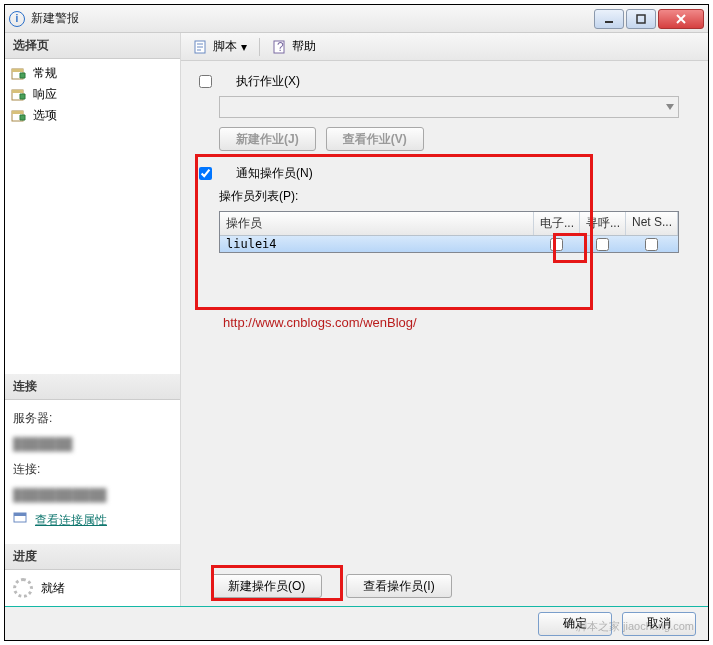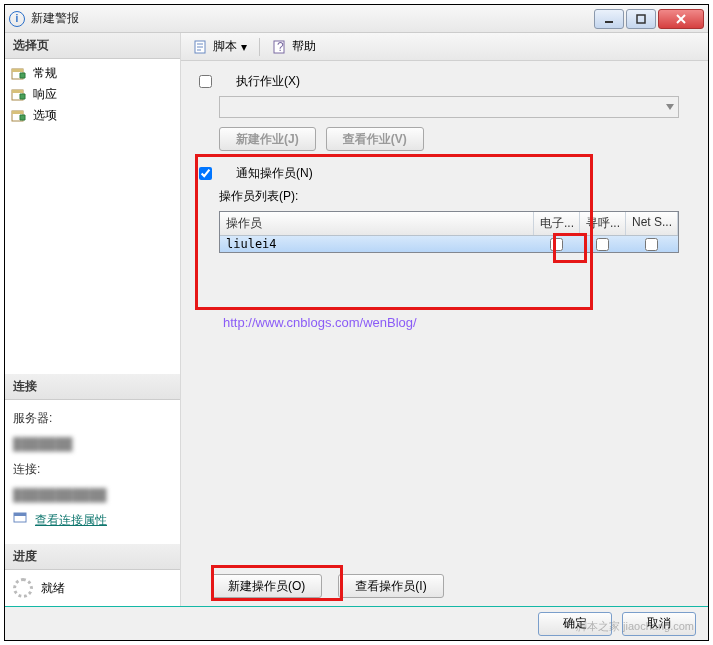--- a/index.html
+++ b/index.html
@@ -60,23 +60,23 @@
 .grid-body { }
 .grow { display: flex; align-items: center; height: 16px; }
 .grow.sel { background: linear-gradient(to bottom,#d6e8fb,#b8d6f7); }
 .gc { padding: 0 6px; border-right: 1px solid transparent; display: flex; align-items: center; height: 100%; font-family: Consolas, monospace; }
 .gc.c1 { flex: 1; }
 .gc.c2 { width: 46px; justify-content: center; }
 .gc.c3 { width: 46px; justify-content: center; }
 .gc.c4 { width: 52px; justify-content: center; }
 .gc input { width: 13px; height: 13px; }
 
-.watermark { position: absolute; left: 218px; top: 310px; color: #8b5cf6; font-size: 13px; font-family: Arial; pointer-events: none; }
-
-.bottom-btns { position: absolute; left: 30px; bottom: 8px; display: flex; gap: 16px; align-items: center; }
+.watermark { position: absolute; left: 218px; top: 310px; color: #b91c1c; font-size: 13px; font-family: Arial; pointer-events: none; }
+
+.bottom-btns { position: absolute; left: 30px; bottom: 8px; display: flex; gap: 24px; align-items: center; }
 
 .footer { height: 34px; border-top: 1px solid #14b8a6; background: #f0f0f0; display: flex; justify-content: flex-end; align-items: center; padding: 0 12px; gap: 10px; }
 .fbtn { height: 24px; padding: 0 24px; background: linear-gradient(to bottom,#fdfdfd,#e6e6e6); border: 1px solid #7a9ecb; border-radius: 3px; cursor: pointer; display: inline-flex; align-items: center; }
 .watermark2 { position: absolute; right: 14px; bottom: 6px; color: rgba(120,120,120,0.5); font-size: 11px; pointer-events: none; }
 </style>
 </head>
 <body>
 
 <div class="outer">
 

